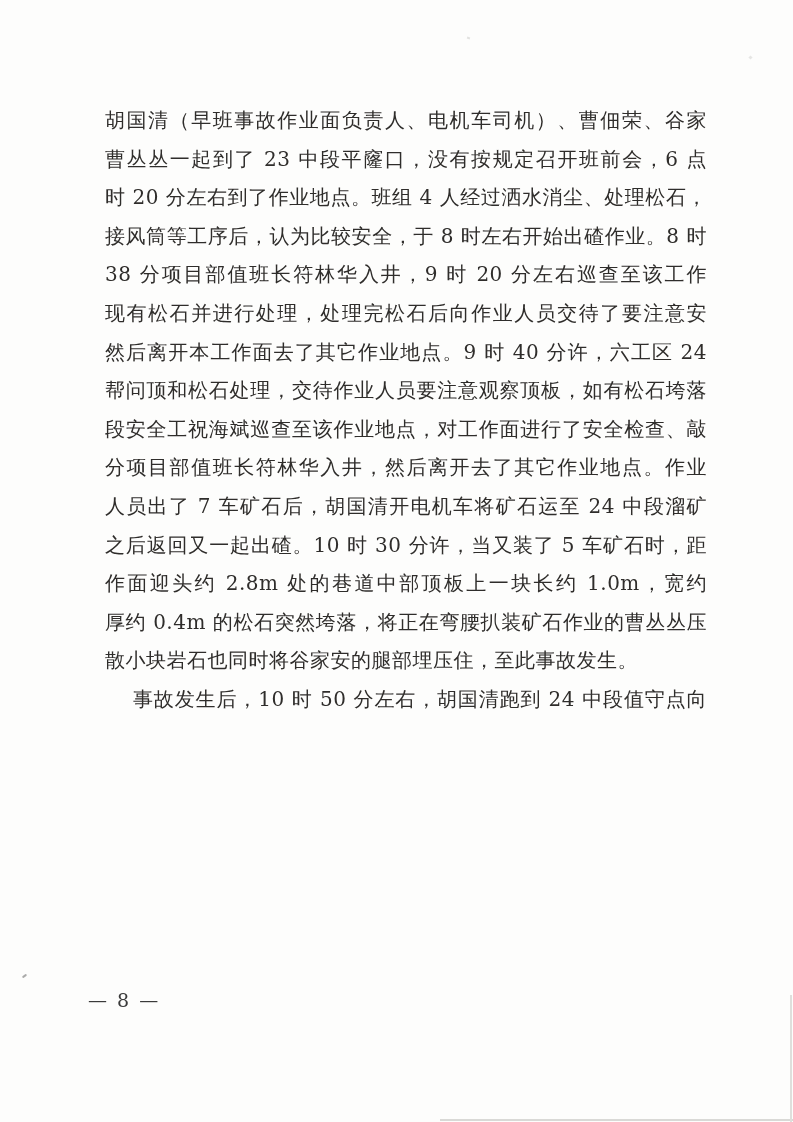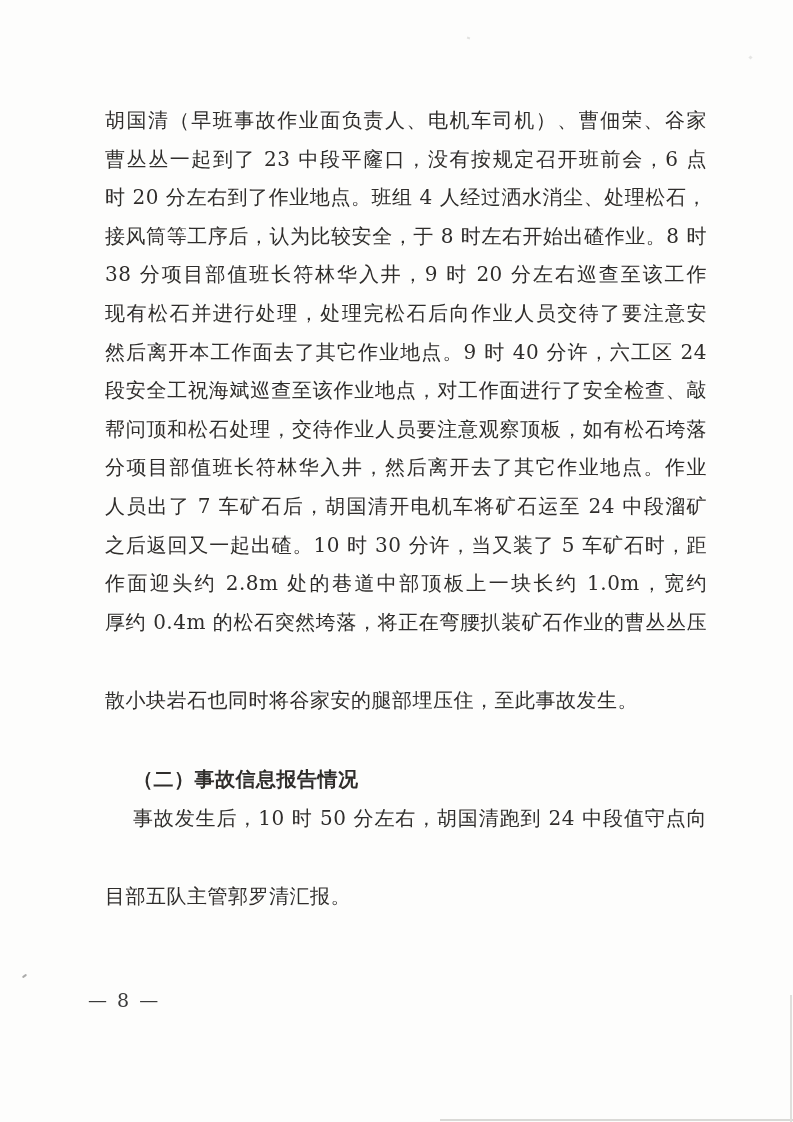--- a/index.html
+++ b/index.html
@@ -29,21 +29,20 @@
     font-size: 20px;
     color: #2f2d2b;
     text-align: justify;
     text-align-last: justify;
     text-justify: inter-character;
     overflow: hidden;
     letter-spacing: 0.5px;
   }
   .line.end {
     text-align-last: left;
-    margin-top: 40px;
   }
   .line.b {
     font-weight: bold;
   }
   .line.ind {
     padding-left: 28px;
   }
   .page-number {
     position: absolute;
     left: 88px;
@@ -106,31 +105,29 @@
 
 <div class="sheet">
   <div class="text-block">
       <div class="line">胡国清（早班事故作业面负责人、电机车司机）、曹佃荣、谷家安、</div>
       <div class="line">曹丛丛一起到了 23 中段平窿口，没有按规定召开班前会，6 点 34</div>
       <div class="line">时 20 分左右到了作业地点。班组 4 人经过洒水消尘、处理松石，延</div>
       <div class="line">接风筒等工序后，认为比较安全，于 8 时左右开始出碴作业。8 时</div>
       <div class="line">38 分项目部值班长符林华入井，9 时 20 分左右巡查至该工作面，发</div>
       <div class="line">现有松石并进行处理，处理完松石后向作业人员交待了要注意安全，</div>
       <div class="line">然后离开本工作面去了其它作业地点。9 时 40 分许，六工区 24 中</div>
+      <div class="line">帮问顶和松石处理，交待作业人员要注意观察顶板，如有松石垮落</div>
       <div class="line">段安全工祝海斌巡查至该作业地点，对工作面进行了安全检查、敲</div>
-      <div class="line">帮问顶和松石处理，交待作业人员要注意观察顶板，如有松石垮落</div>
       <div class="line">分项目部值班长符林华入井，然后离开去了其它作业地点。作业</div>
       <div class="line">人员出了 7 车矿石后，胡国清开电机车将矿石运至 24 中段溜矿井，</div>
       <div class="line">之后返回又一起出碴。10 时 30 分许，当又装了 5 车矿石时，距工</div>
       <div class="line">作面迎头约 2.8m 处的巷道中部顶板上一块长约 1.0m，宽约 0.7m，</div>
       <div class="line">厚约 0.4m 的松石突然垮落，将正在弯腰扒装矿石作业的曹丛丛压</div>
       <div class="line end">散小块岩石也同时将谷家安的腿部埋压住，至此事故发生。</div>
-      <div class="line end b ind">（二）事故信息报告情况</div>
       <div class="line ind">事故发生后，10 时 50 分左右，胡国清跑到 24 中段值守点向六</div>
-      <div class="line end">目部五队主管郭罗清汇报。</div>
     </div>
   <div class="page-number">— 8 —</div>
   <div class="speck-left"></div>
   <div class="speck-top"></div>
   <div class="speck-right"></div>
   <div class="edge-bottom"></div>
   <div class="edge-right"></div>
 </div>
 
 </body></html>

